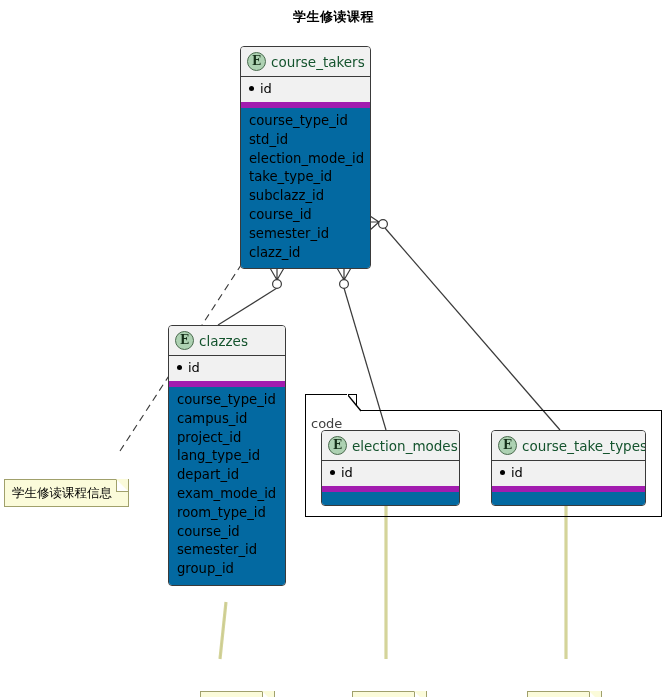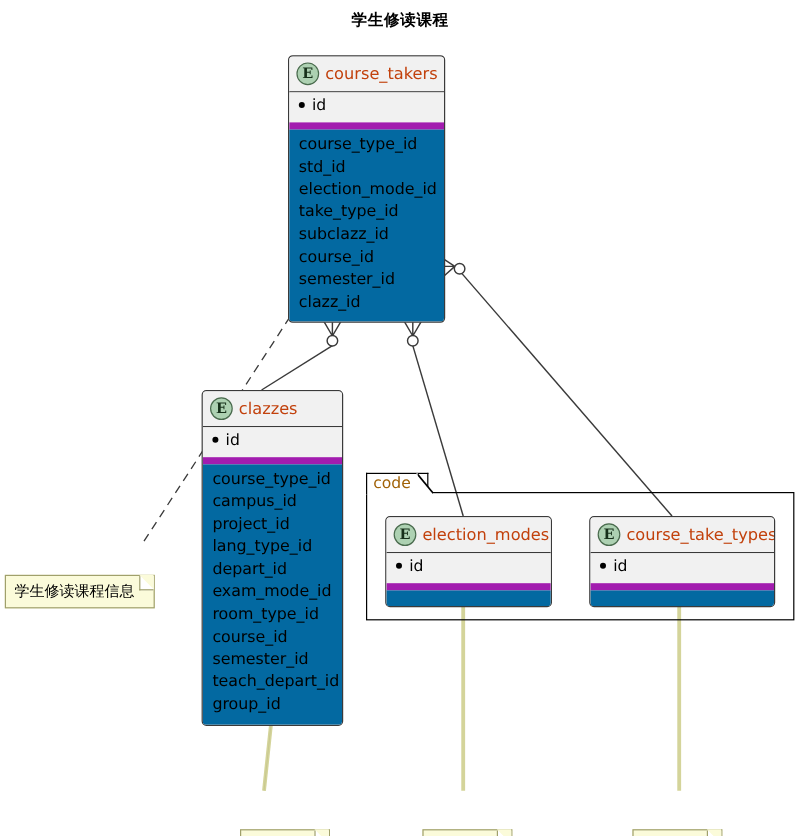--- a/index.html
+++ b/index.html
@@ -70,21 +70,21 @@
     font-size: 12px;
     font-weight: bold;
     line-height: 16px;
     text-align: center;
     flex: 0 0 auto;
     margin-right: 5px;
     font-family: "DejaVu Serif", "Liberation Serif", serif;
   }
   .entity-name {
     font-size: 13.5px;
-    color: #c2410c;
+    color: #14532d;
   }
   .pk-section {
     padding: 4px 8px 5px 8px;
     border-bottom: 6px solid #a21caf;
     background: #F1F1F1;
   }
   .pk-row {
     font-size: 13px;
     line-height: 16px;
     white-space: nowrap;
@@ -146,23 +146,23 @@
     position: absolute;
     left: 347px;
     top: 394px;
     width: 16px;
     height: 19px;
     overflow: hidden;
   }
   #package-code-label {
     position: absolute;
     left: 311px;
-    top: 396px;
+    top: 416px;
     font-size: 13px;
-    color: #a16207;
+    color: #404040;
     white-space: nowrap;
   }
   #package-code-cover {
     position: absolute;
     left: 307px;
     top: 409px;
     width: 48px;
     height: 4px;
     background: #FFFFFF;
   }
@@ -284,21 +284,20 @@
     <div class="fields-section">
       <div class="field-row">course_type_id</div>
       <div class="field-row">campus_id</div>
       <div class="field-row">project_id</div>
       <div class="field-row">lang_type_id</div>
       <div class="field-row">depart_id</div>
       <div class="field-row">exam_mode_id</div>
       <div class="field-row">room_type_id</div>
       <div class="field-row">course_id</div>
       <div class="field-row">semester_id</div>
-      <div class="field-row">teach_depart_id</div>
       <div class="field-row">group_id</div>
     </div>
   </div>
 
   <div class="entity small-entity" id="entity-election-modes">
     <div class="entity-header">
       <span class="e-icon">E</span>
       <span class="entity-name">election_modes</span>
     </div>
     <div class="pk-section">

